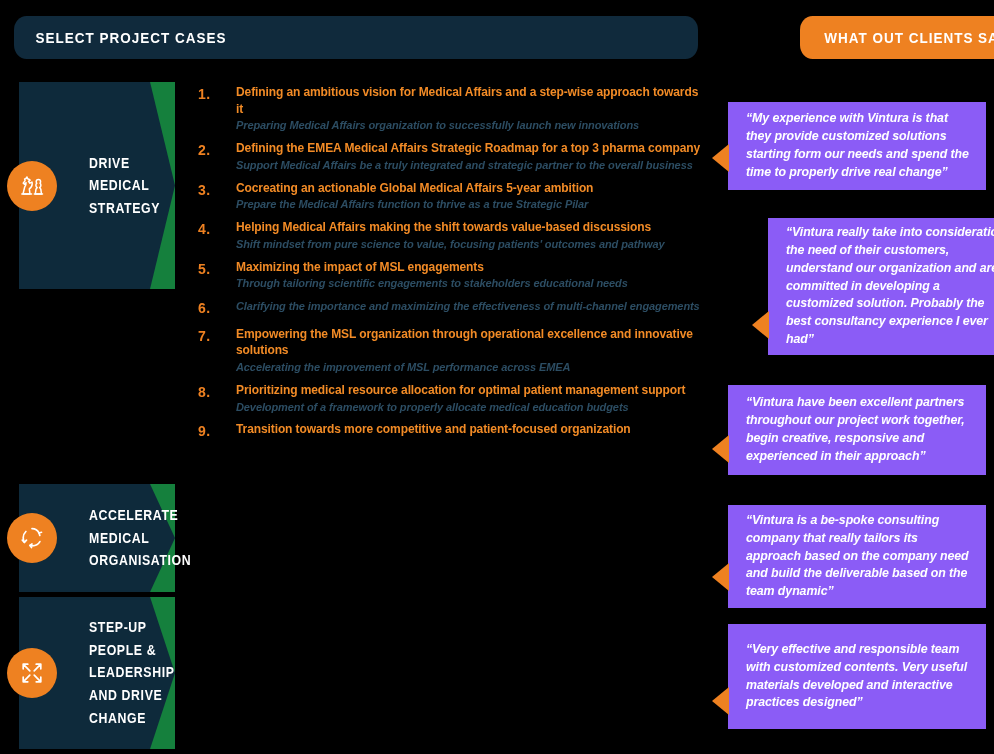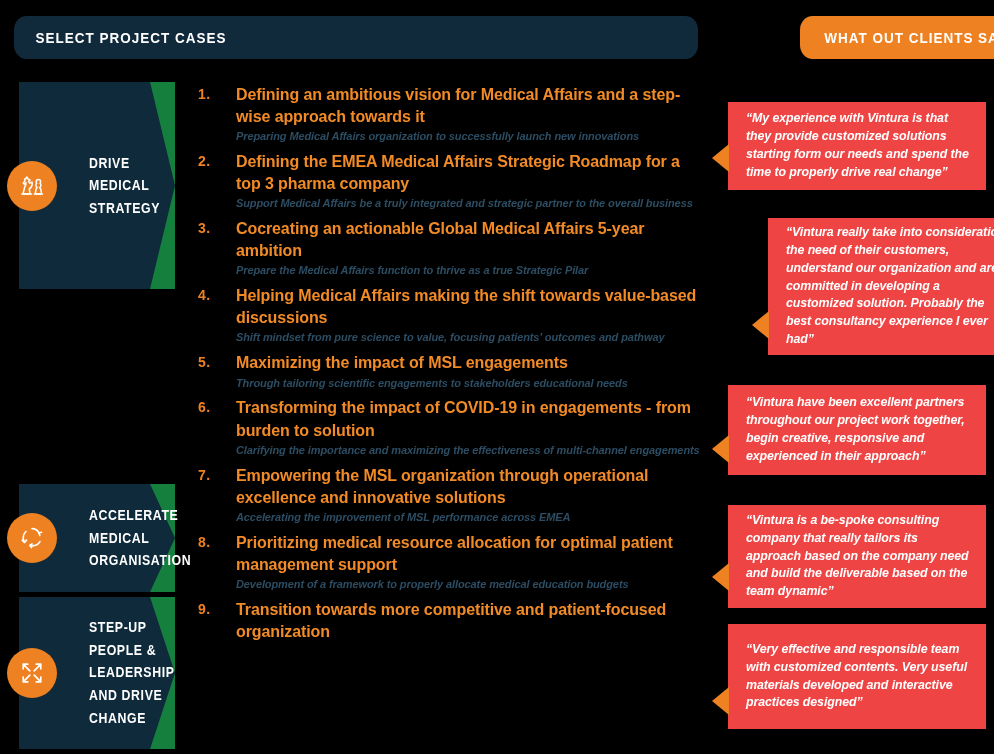--- a/index.html
+++ b/index.html
@@ -122,41 +122,41 @@
     color: #EE8121;
     font-size: 14px;
     font-weight: bold;
     line-height: 1.42;
     padding-top: 1px;
     letter-spacing: 0.4px;
   }
   .case-body { flex: 1 1 auto; }
   .case-title {
     color: #F28B26;
-    font-size: 16px;
+    font-size: 12px;
     font-weight: bold;
     line-height: 1.38;
     letter-spacing: -0.1px;
   }
   .case-sub {
     color: #2C4D63;
     font-size: 11px;
     font-style: italic;
     font-weight: bold;
     line-height: 1.36;
     margin-top: 1px;
     letter-spacing: -0.1px;
   }
 
   
   .quote {
     position: absolute;
     left: 728px;
     width: 258px;
-    background: #ef4444;
+    background: #8b5cf6;
     color: #ffffff;
     font-size: 12.4px;
     font-style: italic;
     font-weight: bold;
     line-height: 1.44;
     padding: 14px 16px 14px 18px;
     display: flex;
     align-items: center;
     letter-spacing: -0.1px;
   }
@@ -272,21 +272,20 @@
       <div class="case-num">5.</div>
       <div class="case-body">
         <div class="case-title">Maximizing the impact of MSL engagements</div>
         <div class="case-sub">Through tailoring scientific engagements to stakeholders educational needs</div>
       </div>
     </div>
 
     <div class="case-row">
       <div class="case-num">6.</div>
       <div class="case-body">
-        <div class="case-title">Transforming the impact of COVID-19 in engagements - from burden to solution</div>
         <div class="case-sub">Clarifying the importance and maximizing the effectiveness of multi-channel engagements</div>
       </div>
     </div>
 
     <div class="case-row">
       <div class="case-num">7.</div>
       <div class="case-body">
         <div class="case-title">Empowering the MSL organization through operational excellence and innovative solutions</div>
         <div class="case-sub">Accelerating the improvement of MSL performance across EMEA</div>
       </div>

